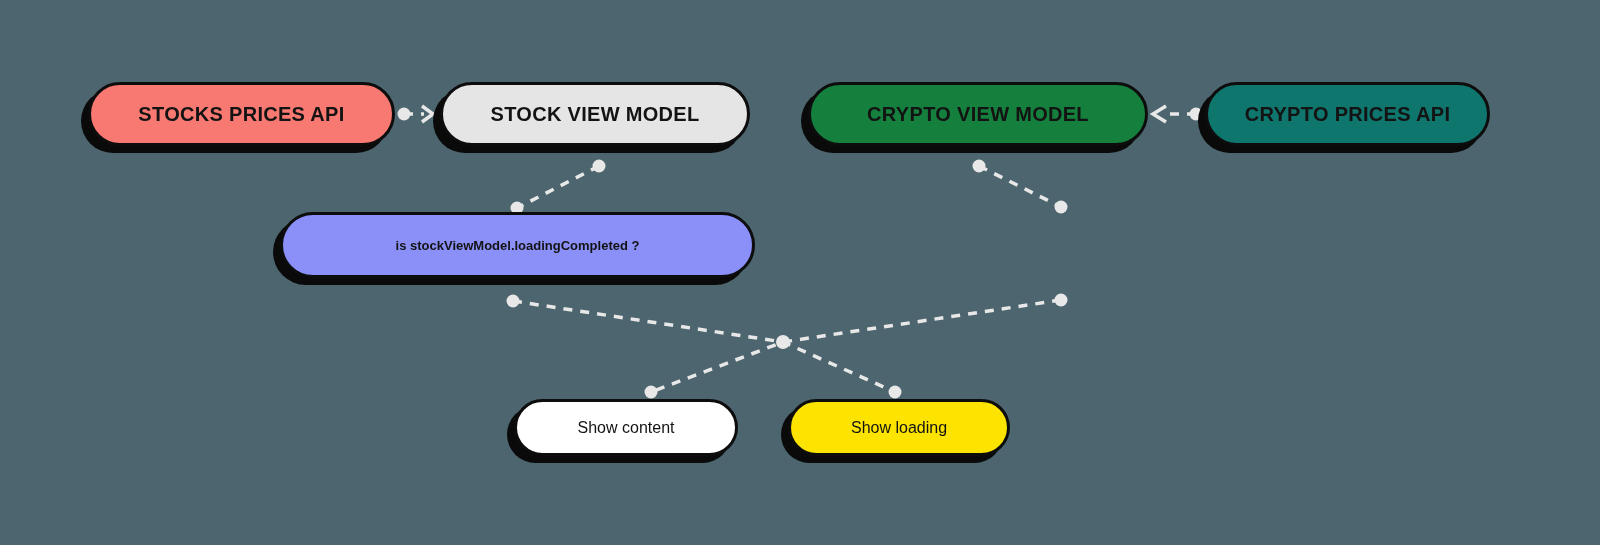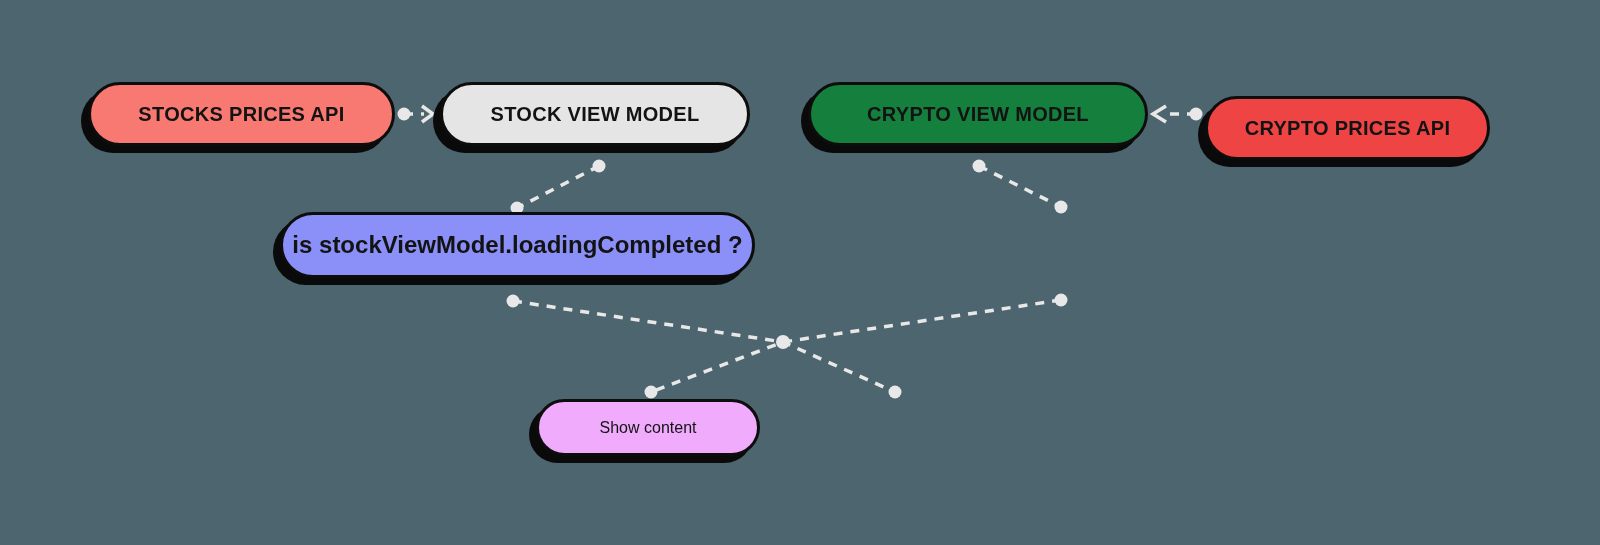--- a/index.html
+++ b/index.html
@@ -14,21 +14,21 @@
     position:absolute;
     display:flex;align-items:center;justify-content:center;
     border:3px solid #0d0d0d;
     border-radius:999px;
     box-shadow:-7px 7px 0 0 #0a0a0a;
     box-sizing:border-box;
     color:#131313;
   }
   .label{white-space:nowrap;}
   .lbl-lg{font-size:20px;font-weight:800;letter-spacing:.3px;}
-  .lbl-md{font-size:24px;font-weight:700;}
+  .lbl-md{font-size:13px;font-weight:700;}
   .lbl-sm{font-size:16px;font-weight:400;}
 </style>
 </head>
 <body>
 
 <div class="canvas" style="background-color: rgb(77, 101, 110);">
 
   <svg class="wires" width="1600" height="545" viewBox="0 0 1600 545" fill="none" stroke="#E8E8E8" stroke-width="3.5">
 
     <g>
@@ -75,27 +75,30 @@
   </div>
 
   <div class="node" style="left: 440px; top: 82px; width: 310px; height: 64px; background-color: #e5e5e5;">
     <span class="label lbl-lg">STOCK VIEW MODEL</span>
   </div>
 
   <div class="node" style="left: 808px; top: 82px; width: 340px; height: 64px; background-color: #15803d;">
     <span class="label lbl-lg">CRYPTO VIEW MODEL</span>
   </div>
 
-  <div class="node" style="left: 1205px; top: 96px; width: 285px; height: 64px; background-color: #ef4444;">
+  <div class="node" style="left: 1205px; top: 82px; width: 285px; height: 64px; background-color: #0f766e;">
     <span class="label lbl-lg">CRYPTO PRICES API</span>
   </div>
 
   <div class="node" style="left: 280px; top: 212px; width: 475px; height: 66px; background-color: rgb(138, 144, 247);">
     <span class="label lbl-md">is stockViewModel.loadingCompleted ?</span>
   </div>
 
 
-  <div class="node" style="left: 536px; top: 399px; width: 224px; height: 57px; background-color: #f0abfc;">
+  <div class="node" style="left: 514px; top: 399px; width: 224px; height: 57px; background-color: #ffffff;">
     <span class="label lbl-sm">Show content</span>
   </div>
 
+  <div class="node" style="left: 788px; top: 399px; width: 222px; height: 57px; background-color: rgb(252, 227, 0);">
+    <span class="label lbl-sm">Show loading</span>
+  </div>
 
 </div>
 
 </body></html>

